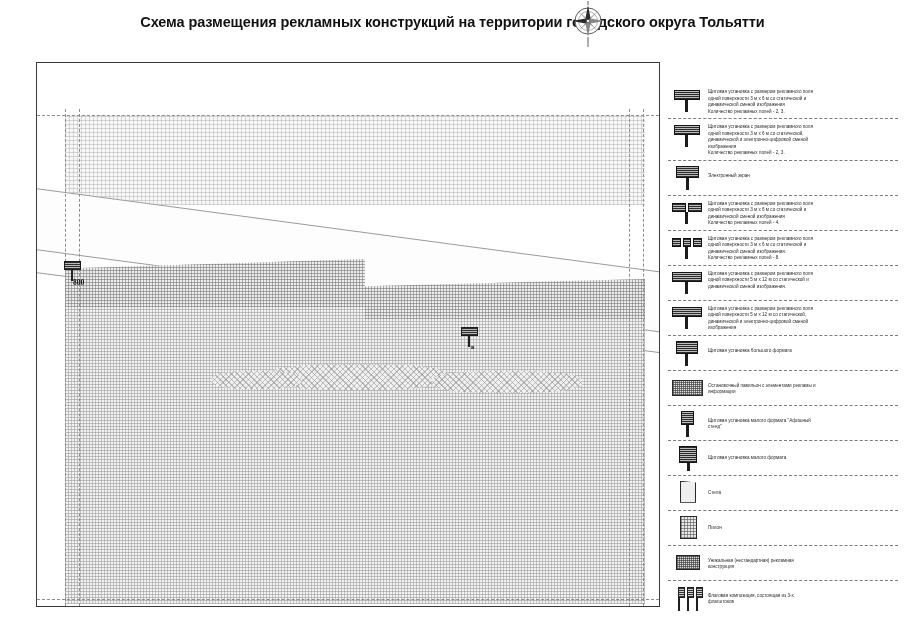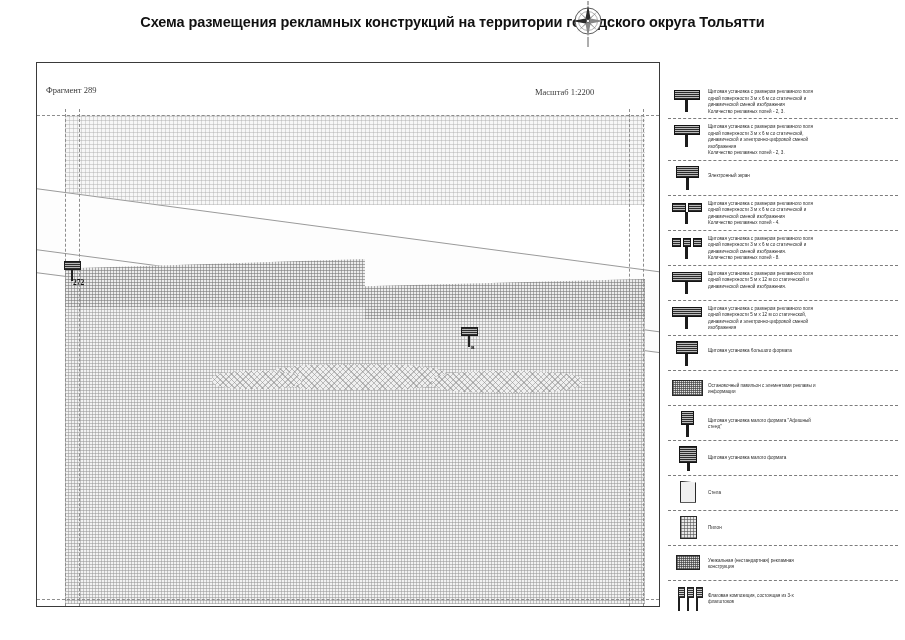--- a/index.html
+++ b/index.html
@@ -362,35 +362,31 @@
     <div class="vdashline" style="left:42px;top:0;height:497px;"></div>
     <div class="vdashline" style="left:592px;top:0;height:497px;"></div>
     <div class="vdashline" style="left:606px;top:0;height:497px;"></div>
 
     <div class="dashline" style="left:0;top:6px;width:622px;"></div>
     <div class="dashline" style="left:0;top:490px;width:622px;"></div>
 
     <div class="marker" style="left:27px;top:152px;">
       <div class="board"></div>
       <div class="post"></div>
-      <div class="mlabel">272</div>
+      <div class="mlabel">800</div>
     </div>
 
     <div class="marker" style="left:424px;top:218px;">
       <div class="board"></div>
       <div class="post"></div>
       <div class="mlabel small">в</div>
     </div>
 
   </div>
 
-  <div class="map-header">
-    <div class="fragment-label">Фрагмент 289</div>
-    <div class="scale-label">Масштаб 1:2200</div>
-  </div>
 
 </div>
 
 <svg class="compass" viewBox="0 0 40 52">
   <circle cx="20" cy="22" r="13" fill="#ffffff" stroke="#333" stroke-width="0.8"></circle>
   <circle cx="20" cy="22" r="9.5" fill="none" stroke="#666" stroke-width="0.5"></circle>
   <path d="M20 6 L22.5 19.5 L20 22 L17.5 19.5 Z" fill="#2a2a2a"></path>
   <path d="M20 38 L22.5 24.5 L20 22 L17.5 24.5 Z" fill="#888"></path>
   <path d="M4 22 L17.5 24.5 L20 22 L17.5 19.5 Z" fill="#2a2a2a"></path>
   <path d="M36 22 L22.5 19.5 L20 22 L22.5 24.5 Z" fill="#888"></path>

